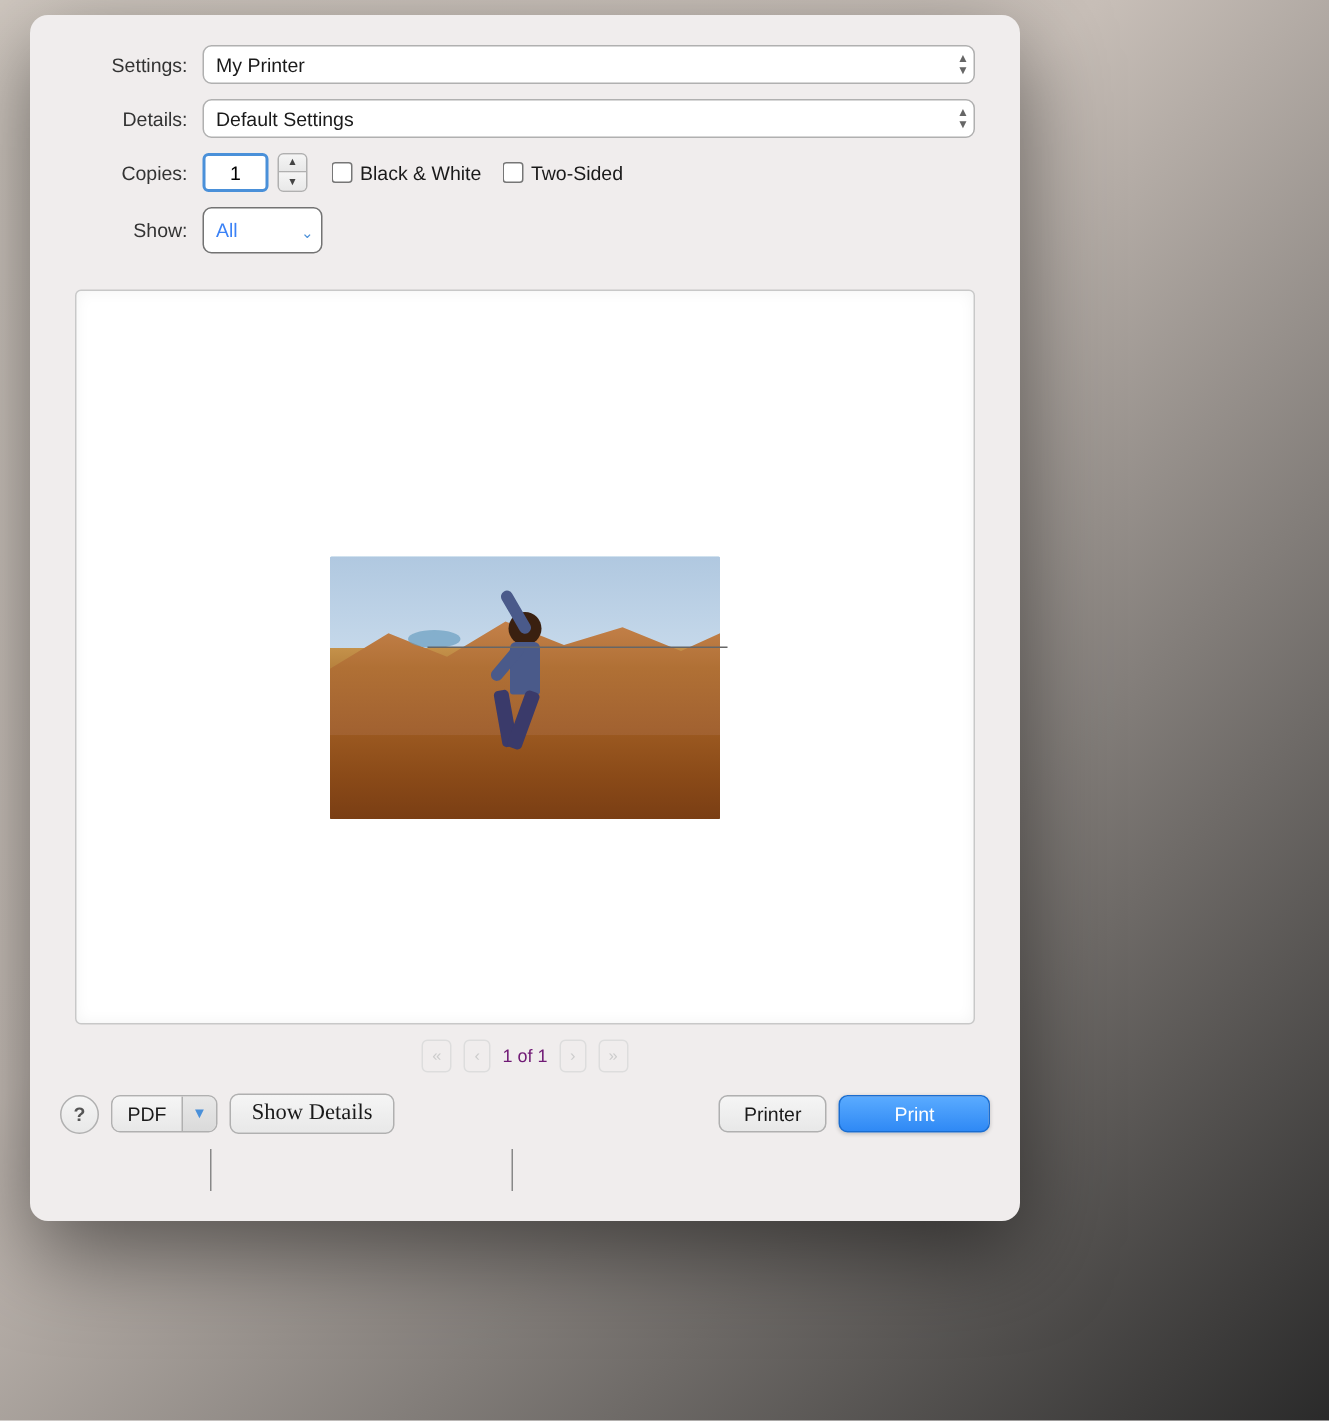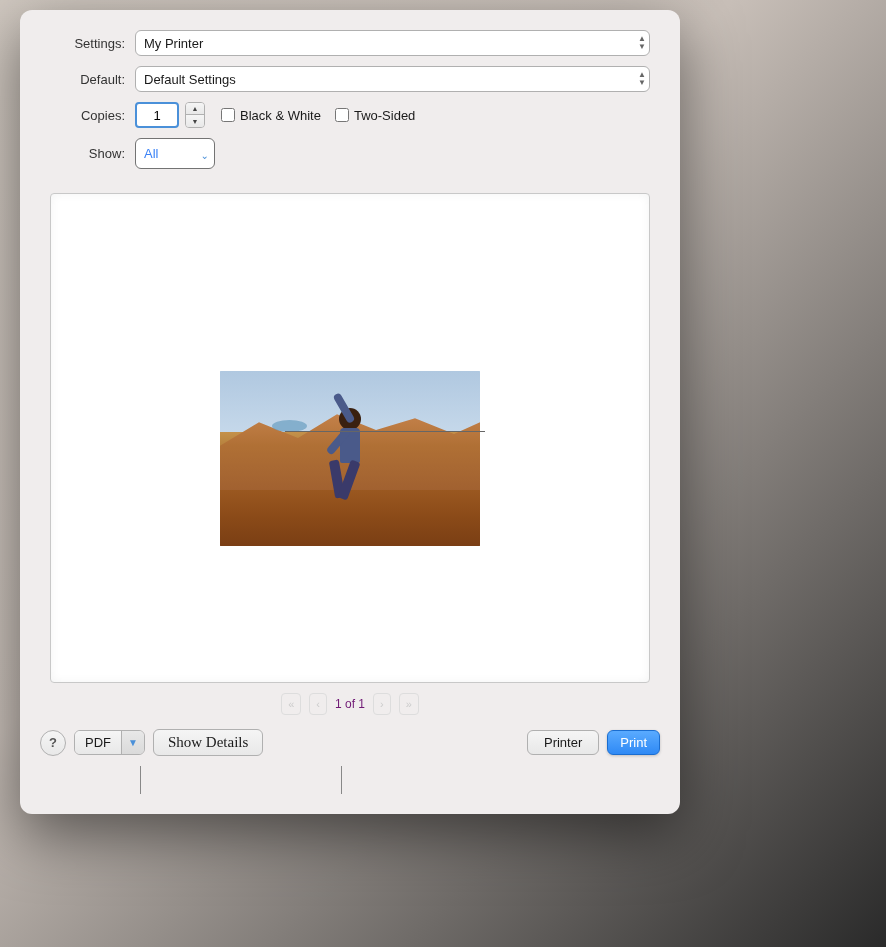--- a/index.html
+++ b/index.html
@@ -430,21 +430,21 @@
       padding: 4px 16px;
       font-size: 13px;
       cursor: pointer;
       color: #1a1a1a;
     }
 
     .print-btn {
       background: linear-gradient(to bottom, #5aabff, #2f89f5);
       border: 1px solid #1a6dd0;
       border-radius: 6px;
-      padding: 4px 12px;
+      padding: 4px 36px;
       font-size: 13px;
       font-weight: 500;
       cursor: pointer;
       color: white;
       box-shadow: 0 1px 3px rgba(0,0,0,0.2);
     }
   </style>
 </head>
 <body>
 
@@ -458,21 +458,21 @@
           <option>My Printer</option>
         </select>
         <div class="select-arrows">
           <span>▲</span>
           <span>▼</span>
         </div>
       </div>
     </div>
 
     <div class="form-row">
-      <span class="form-label">Default:</span>
+      <span class="form-label">Details:</span>
       <div class="select-wrapper">
         <select class="select-field">
           <option>Default Settings</option>
         </select>
         <div class="select-arrows">
           <span>▲</span>
           <span>▼</span>
         </div>
       </div>
     </div>

